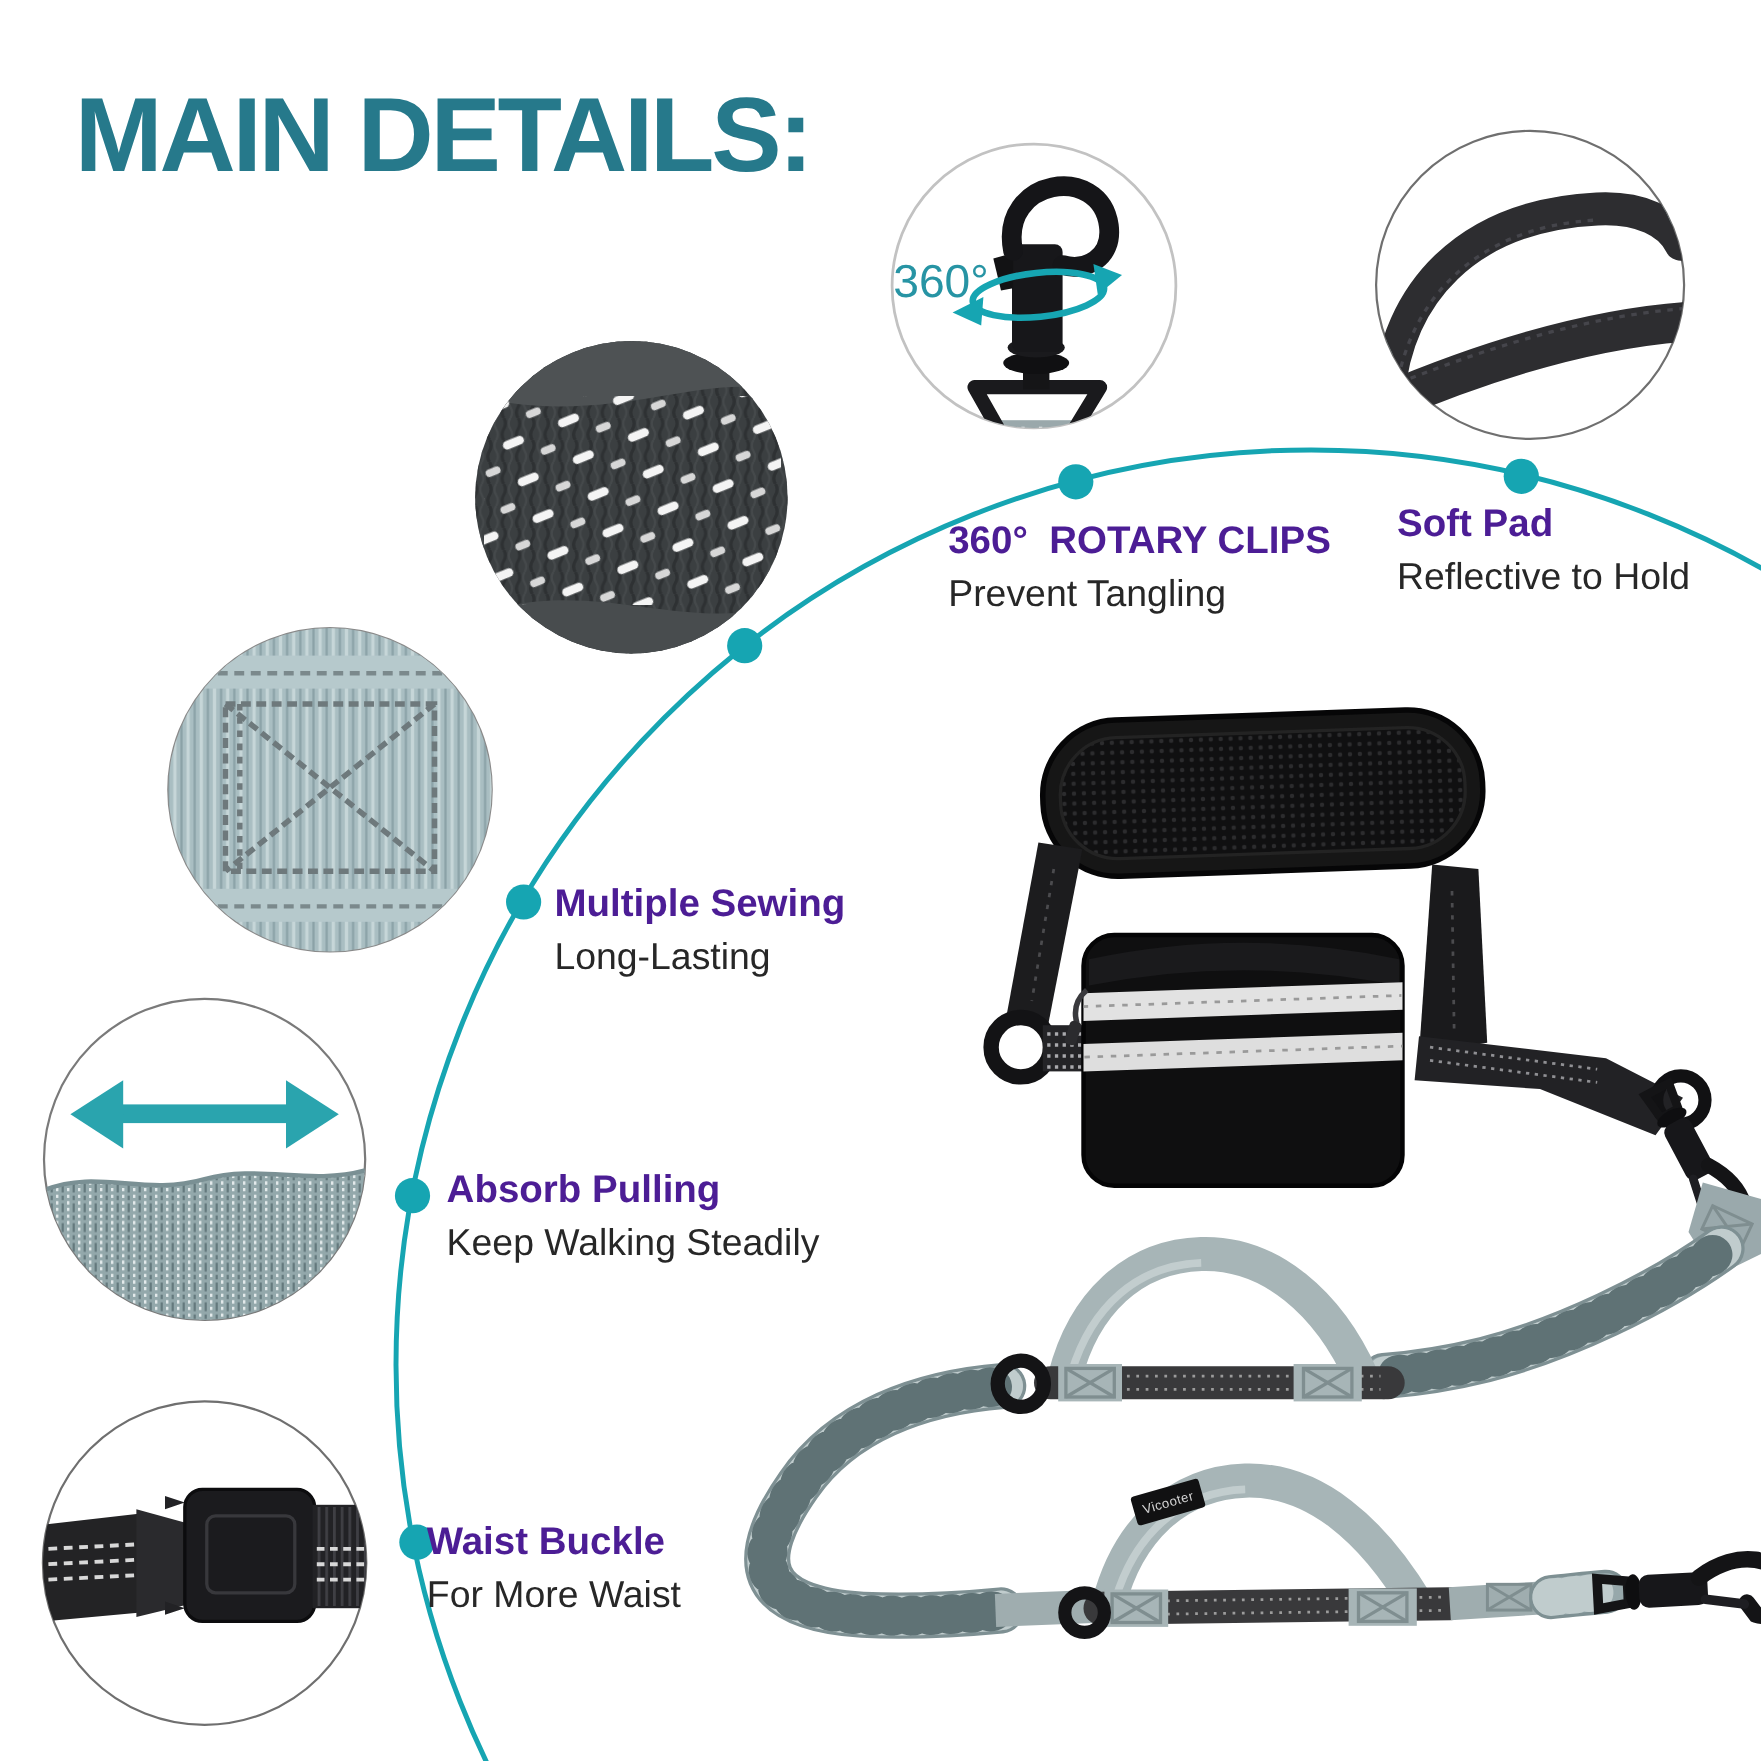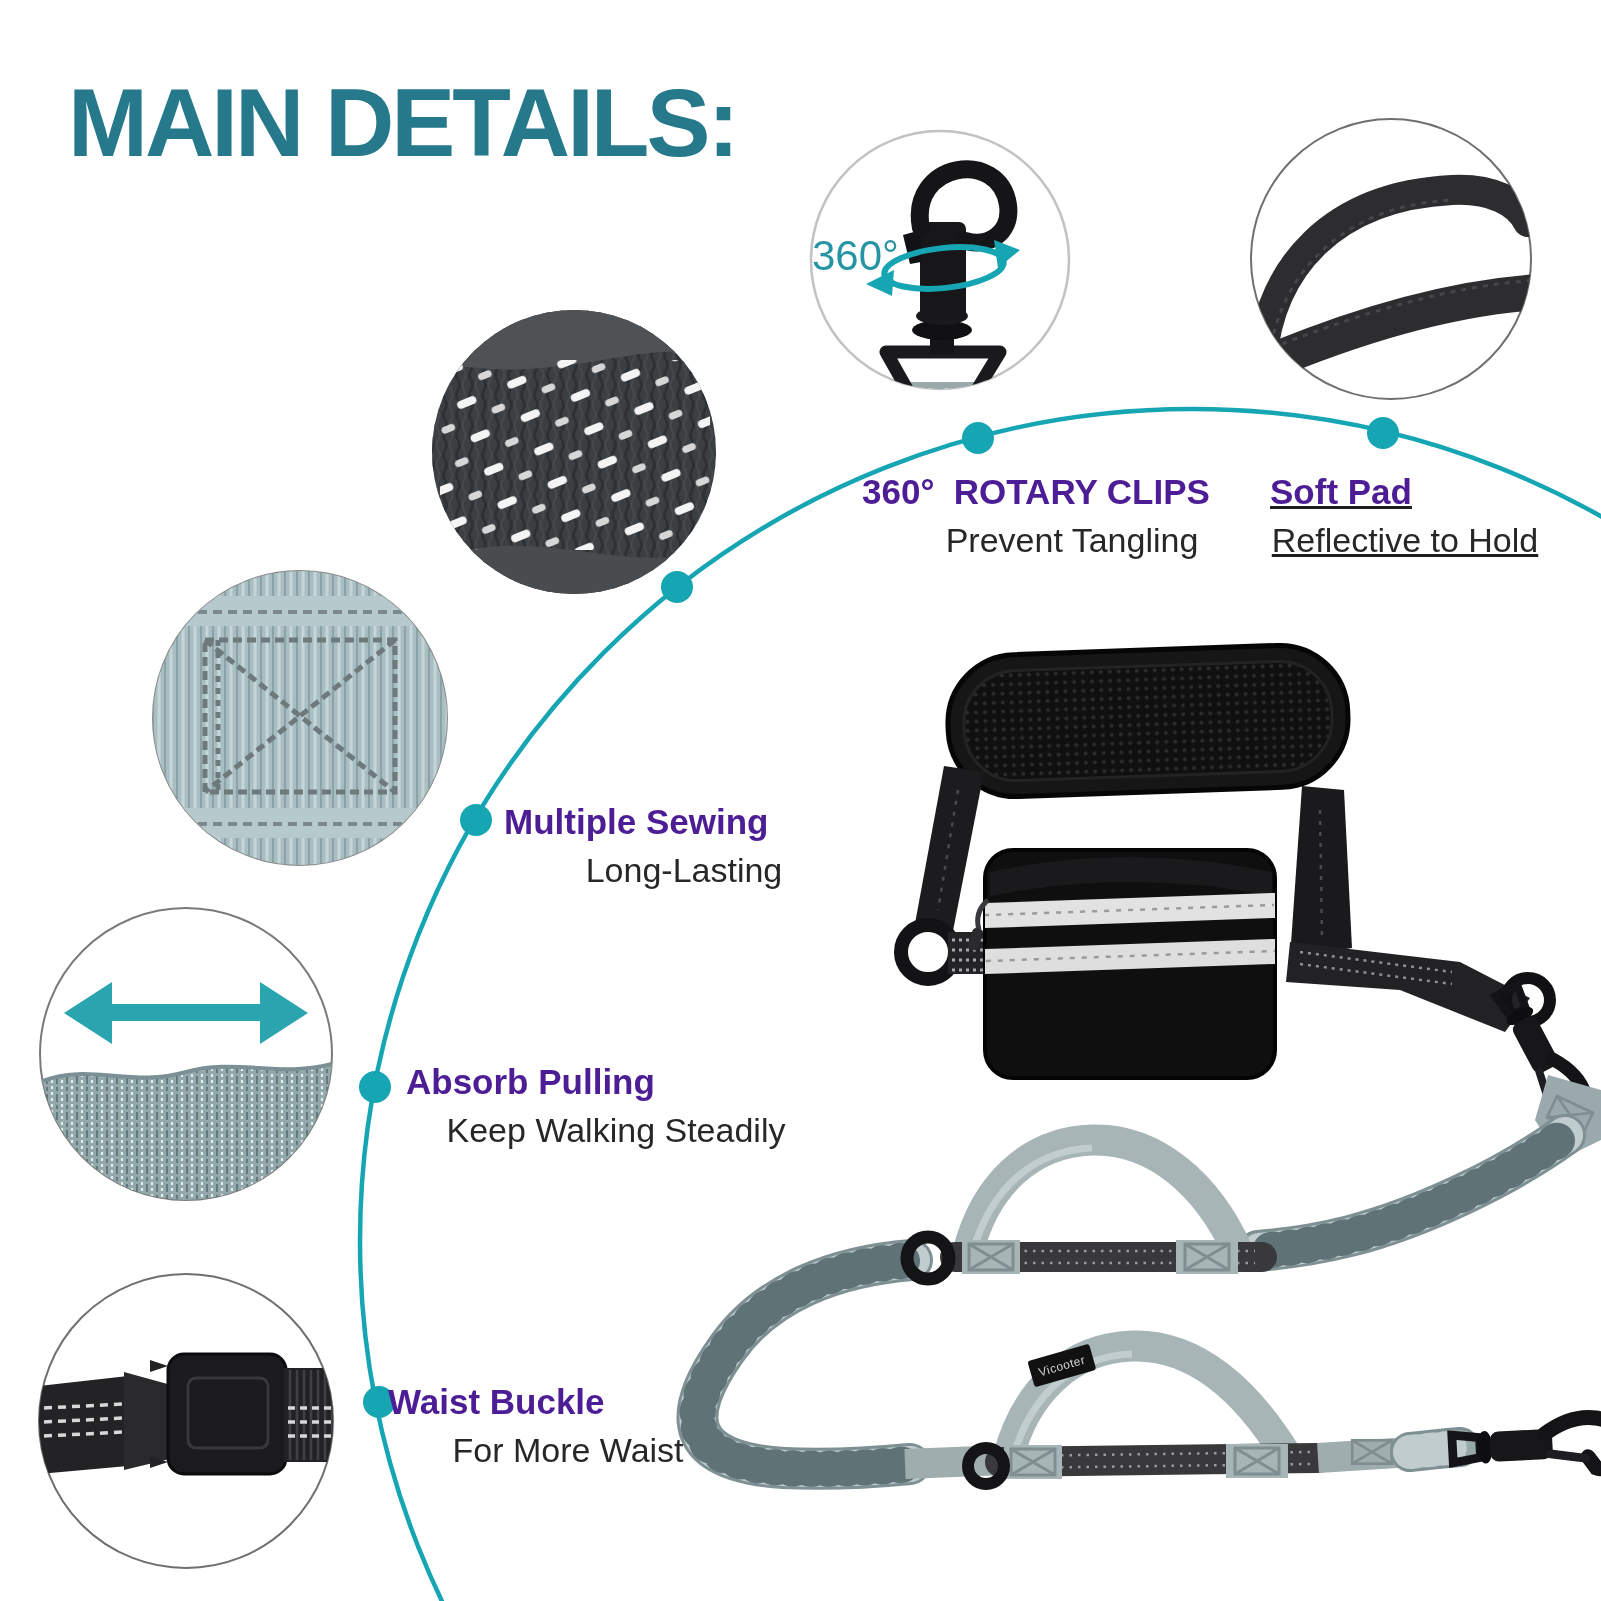--- a/index.html
+++ b/index.html
@@ -3,23 +3,23 @@
 <meta charset="utf-8">
 <style>
   html,body{margin:0;padding:0;background:#ffffff;}
   .canvas{position:relative;width:1601px;height:1601px;overflow:hidden;background:#ffffff;
           font-family:"Liberation Sans", sans-serif;}
   .layer{position:absolute;left:0;top:0;width:1601px;height:1601px;}
   .page-title{position:absolute;left:68px;top:58px;font-size:96px;font-weight:bold;
               letter-spacing:-3px;color:#26798b;white-space:pre;margin-top:10px;}
   .callout{position:absolute;color:#1f1f1f;}
   .callout .hd{font-size:35px;font-weight:bold;color:#4c1d95;white-space:pre-wrap;line-height:1.25;}
-  .callout .sub{font-size:34px;font-weight:normal;color:#272727;line-height:1.3;margin-top:4px;text-align:center;}
+  .callout .sub{font-size:34px;font-weight:normal;color:#272727;line-height:1.3;margin-top:4px;}
   .co-rotary{left:862px;top:470px;width:420px;}
-  .co-softpad{left:1270px;top:470px;width:270px;text-decoration:underline;}
+  .co-softpad{left:1270px;top:454px;width:270px;}
   .co-reflective{left:650px;top:614px;width:420px;}
   .co-sewing{left:504px;top:800px;width:360px;}
   .co-absorb{left:406px;top:1060px;width:420px;}
   .co-buckle{left:388px;top:1380px;width:360px;}
 </style>
 </head>
 <body>
 
 <div class="canvas">
 

